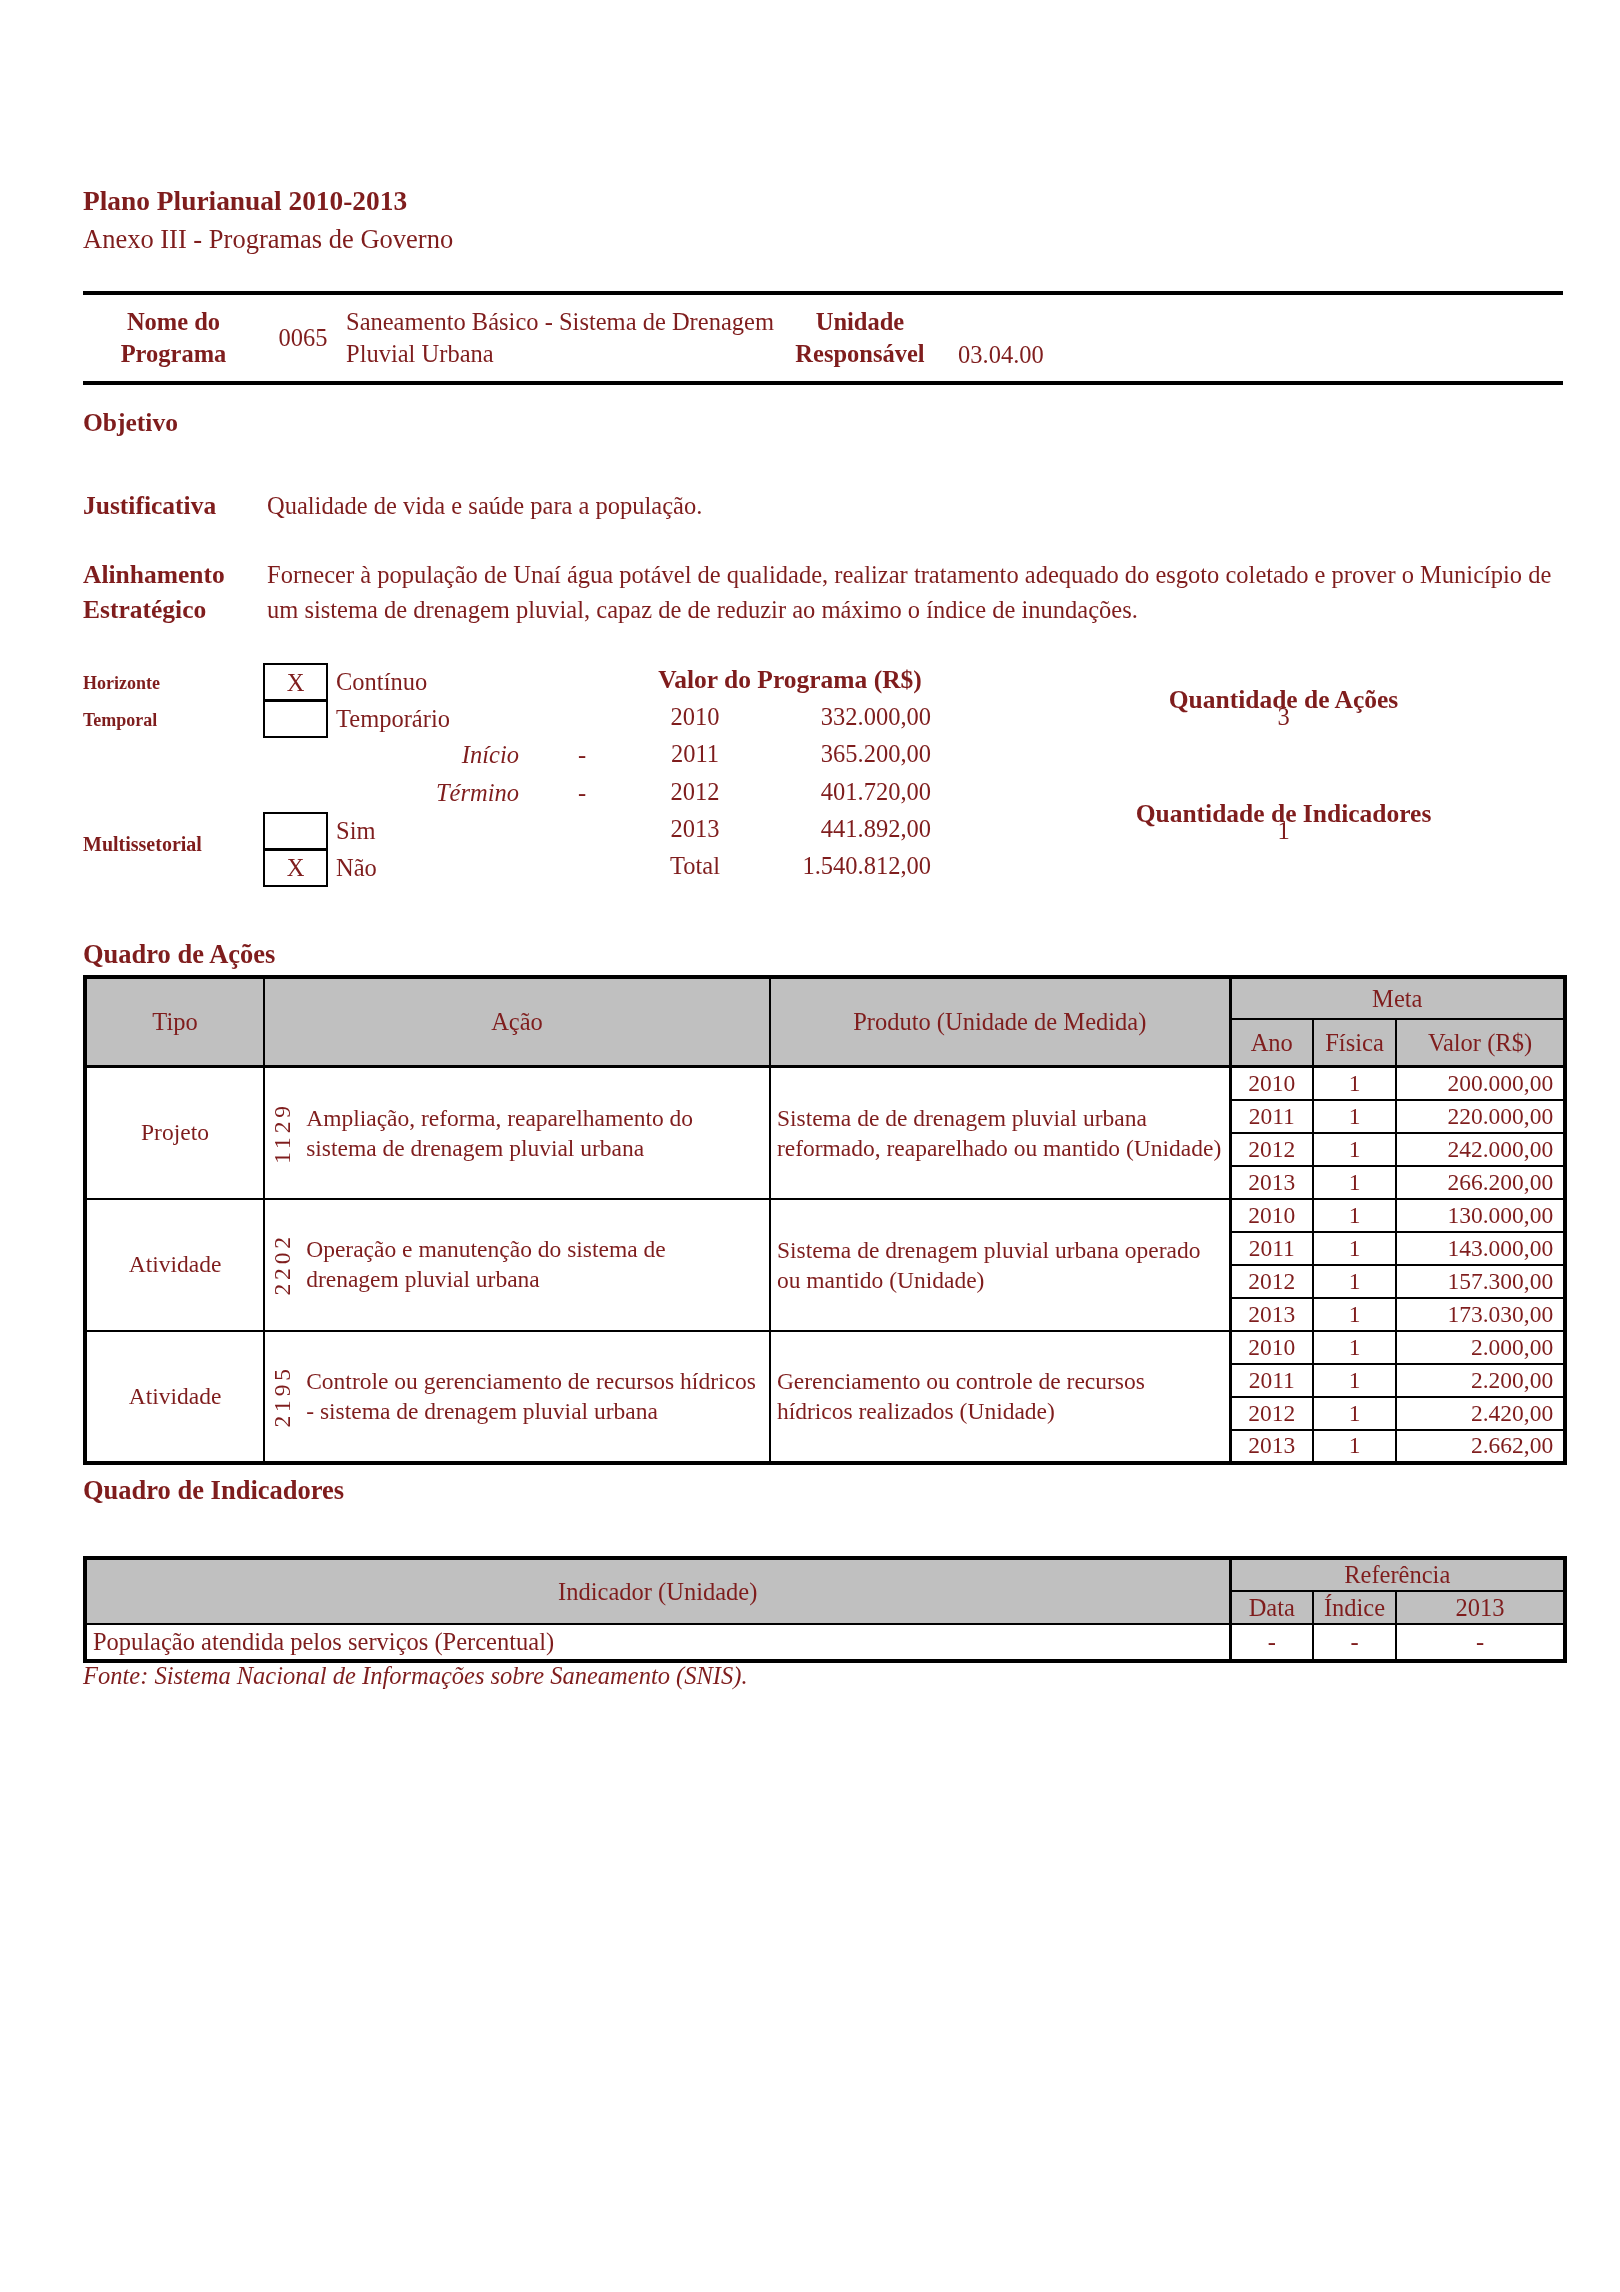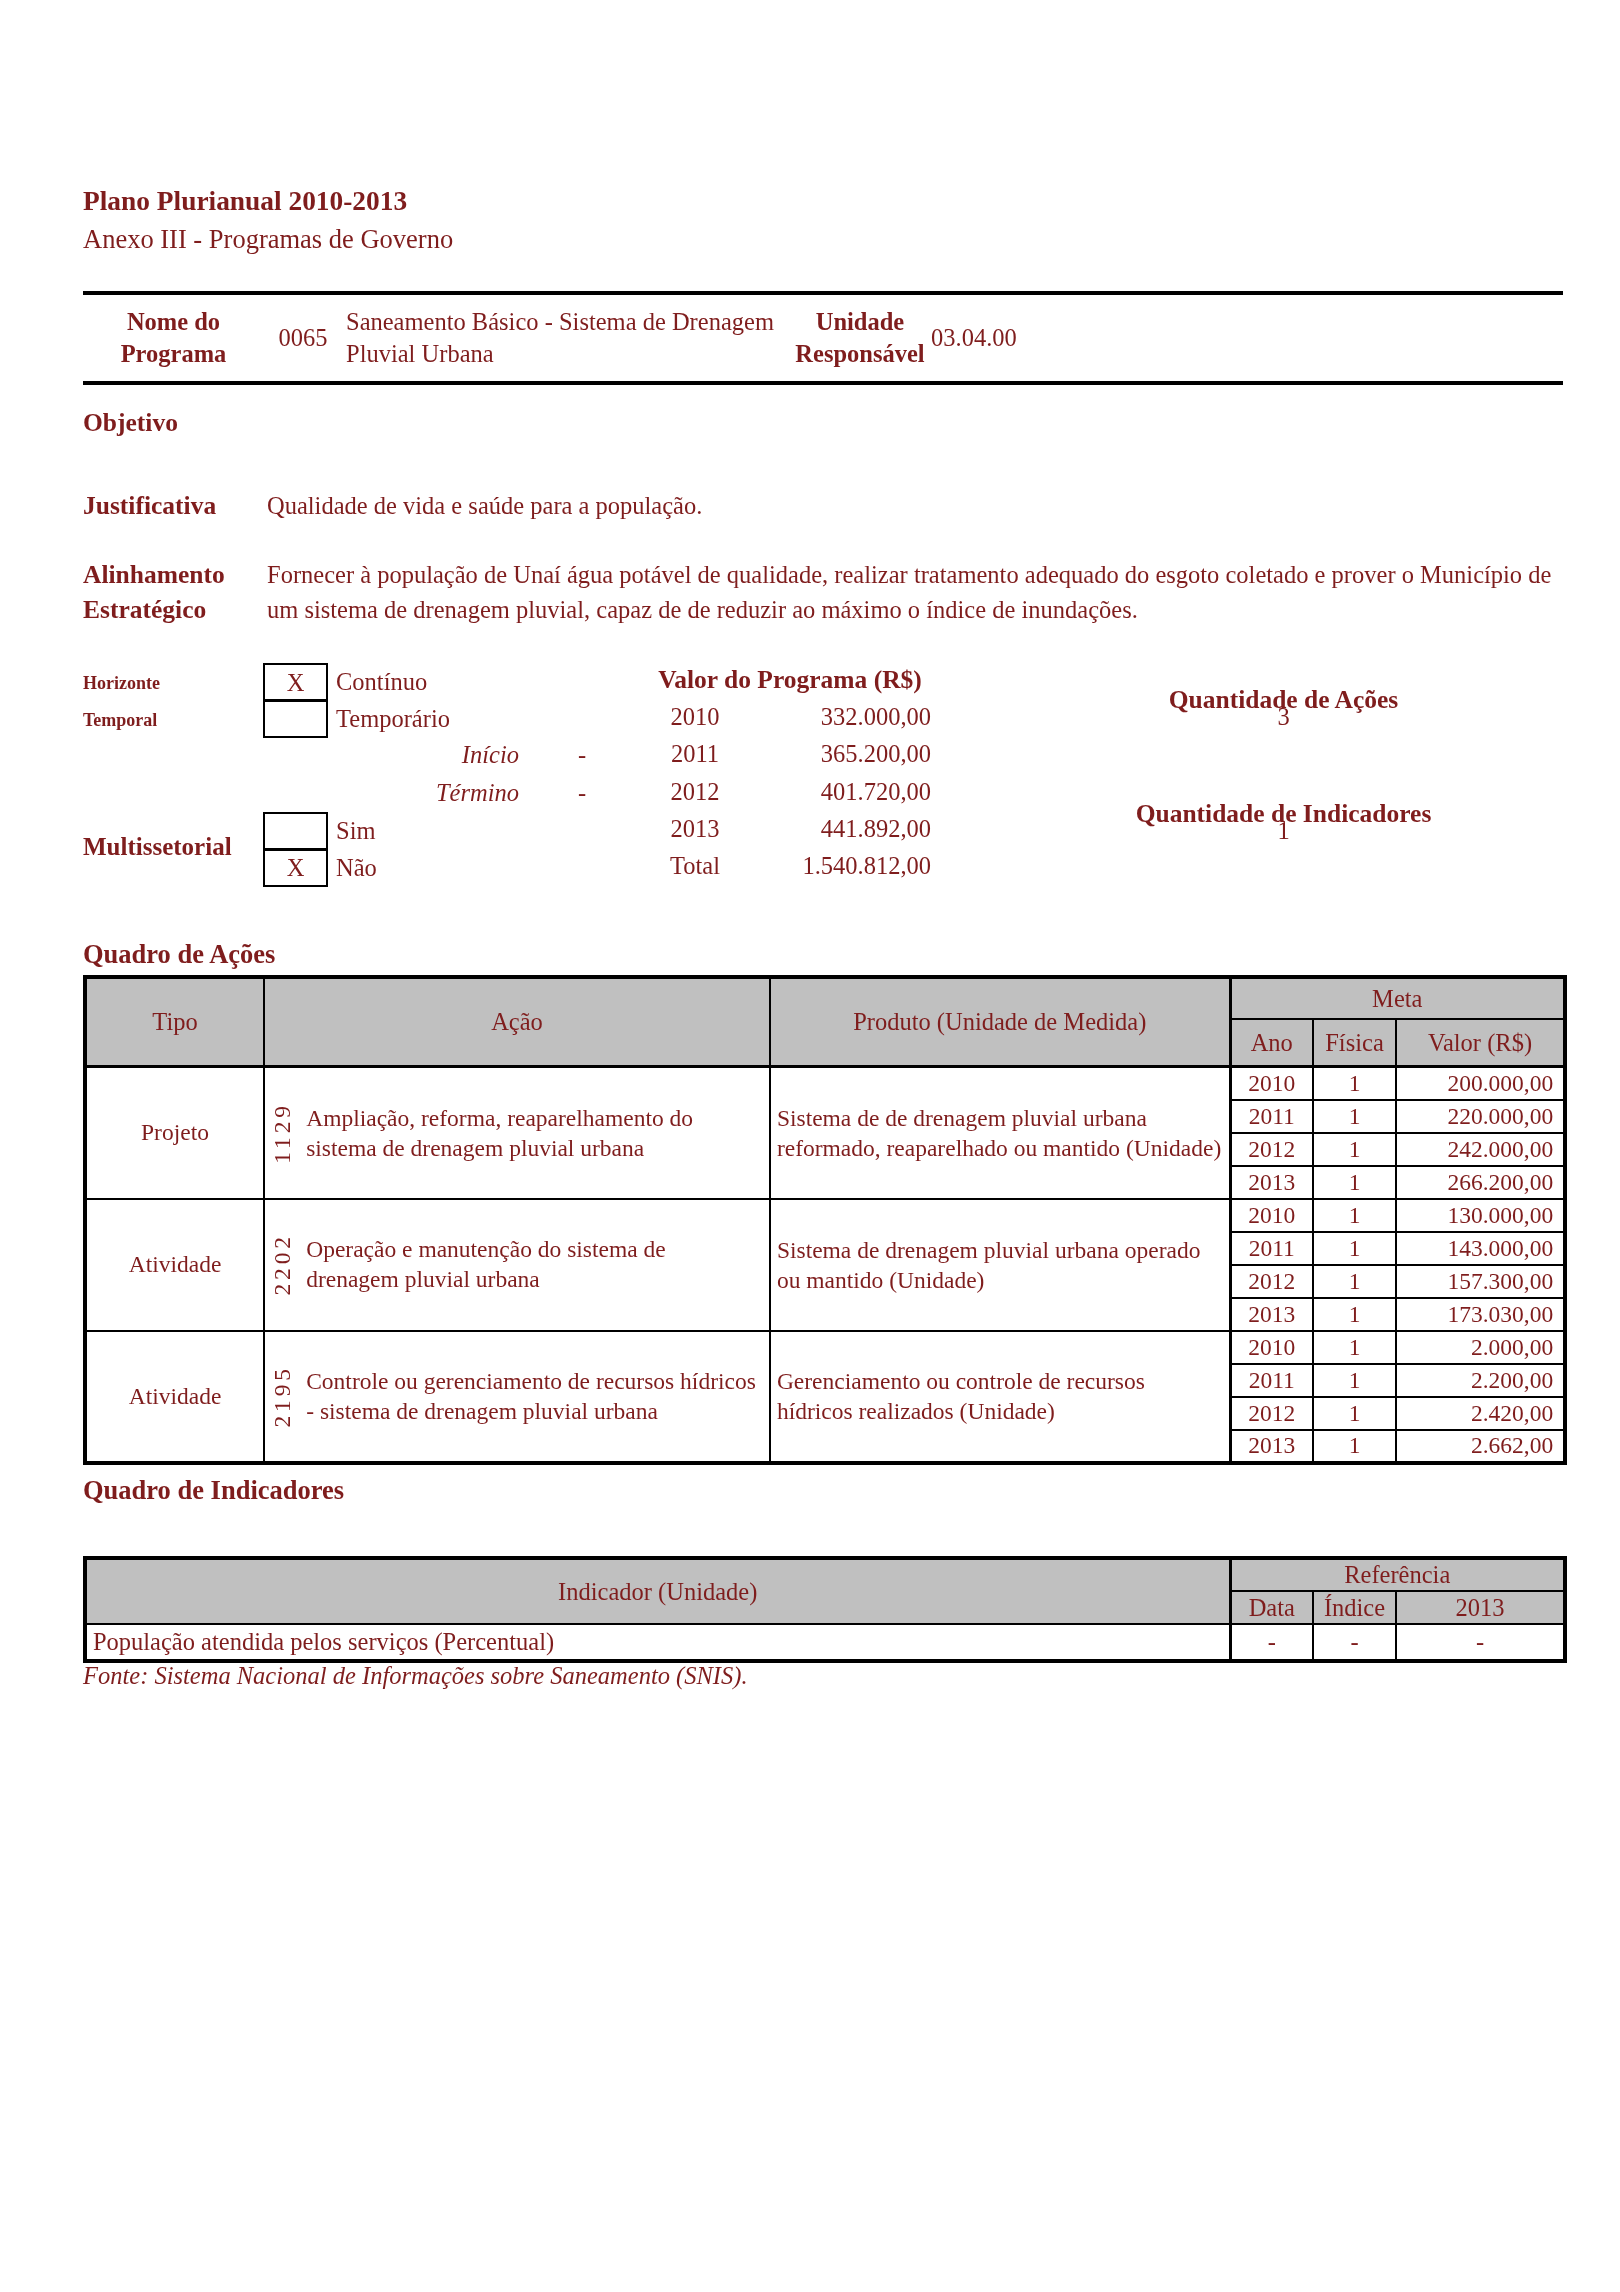--- a/index.html
+++ b/index.html
@@ -13,30 +13,30 @@
   .doc-title{left:83px;top:186px;font-size:27.4px;font-weight:bold;}
   .doc-subtitle{left:83px;top:224px;font-size:26.5px;}
 
   .program-band{left:83px;top:291px;width:1480px;height:86px;
     border-top:4.9px solid #000;border-bottom:4.9px solid #000;}
   .program-band > div{position:absolute;top:0;height:100%;display:flex;align-items:center;}
   .pb-name-label{left:0;width:181px;justify-content:center;text-align:center;font-weight:bold;line-height:32px;}
   .pb-code{left:183px;width:74px;justify-content:center;}
   .pb-name{left:263px;width:446px;line-height:32px;}
   .pb-unit-label{left:691px;width:172px;justify-content:center;text-align:center;font-weight:bold;line-height:32px;}
-  .pb-unit-code{left:848px;width:98px;}
+  .pb-unit-code{left:875px;width:98px;margin-top:17px;}
   .pb-unit-name{left:982px;width:495px;}
 
   .sec-label{left:83px;font-weight:bold;font-size:25.5px;line-height:35px;}
   .sec-text{left:267px;font-size:24.5px;line-height:35px;}
 
   .hz{left:83px;top:665px;width:1480px;height:230px;}
   .hz > div{position:absolute;}
   .hz-label{left:0;top:0;width:132px;font-weight:bold;font-size:18px;line-height:37px;}
-  .ms-label{left:0;top:168px;font-weight:bold;font-size:25px;}
+  .ms-label{left:0;top:168px;font-weight:bold;font-size:20px;}
   .cb-stack{left:180px;}
   .cb{width:61px;height:35px;border:2.9px solid #000;display:flex;align-items:center;justify-content:center;font-size:24.5px;}
   .cb + .cb{margin-top:-2.9px;}
   .opt{left:253px;line-height:29px;}
   .per-label{left:274px;width:162px;text-align:right;font-style:italic;}
   .per-val{left:495px;}
   .vp-title{left:570px;top:0;width:274px;text-align:center;font-weight:bold;font-size:25.5px;}
   .vp-ano{left:573px;width:78px;text-align:center;}
   .vp-val{left:652px;width:196px;text-align:right;}
   .qt{left:1034px;width:333px;text-align:center;}

